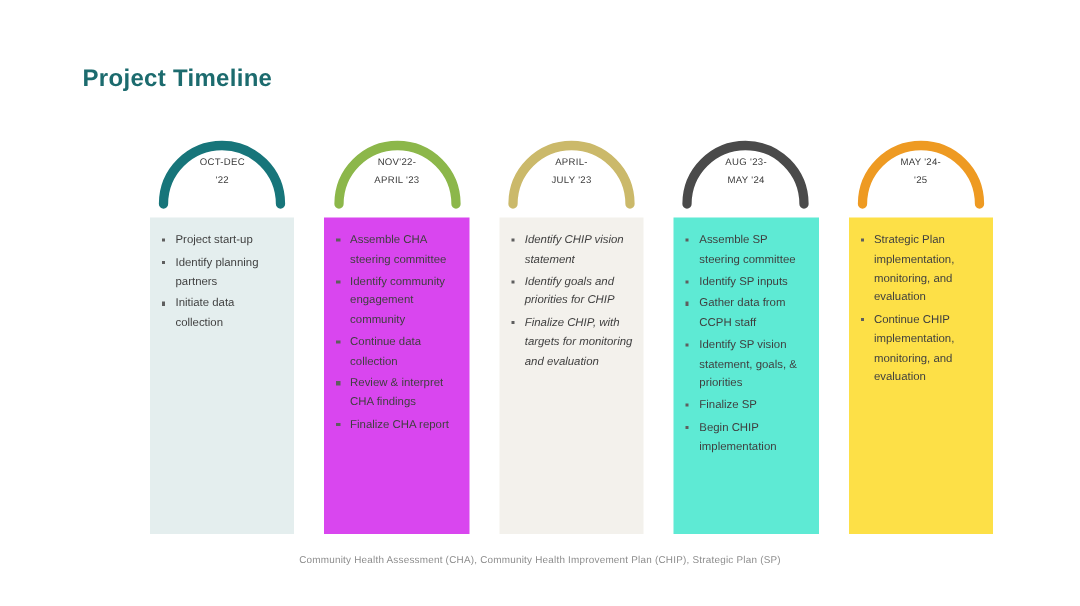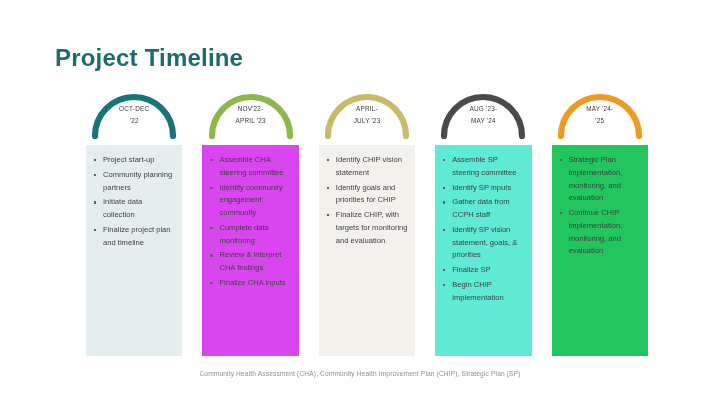--- a/index.html
+++ b/index.html
@@ -16,28 +16,28 @@
   .slide {
     position: relative;
     width: 720px;
     height: 404px;
     background: #ffffff;
   }
   .page-title {
     position: absolute;
     left: 55px;
     top: 44px;
-    font-size: 24px;
+    font-size: 16px;
     font-weight: bold;
     color: #1c6b6e;
     letter-spacing: 0.2px;
   }
   .timeline {
     position: absolute;
-    left: 86px;
+    left: 100px;
     top: 88px;
     width: 562px;
     height: 268px;
     display: flex;
     gap: 20px;
   }
   .phase {
     flex: 1 1 0;
     display: flex;
     flex-direction: column;
@@ -120,57 +120,56 @@
             <path d="M 9 48 A 39 39 0 0 1 87 48" fill="none" stroke="#17757a" stroke-width="6.2" stroke-linecap="round"></path>
           </svg>
           <div class="arc-label">
             <div>OCT-DEC</div>
             <div>'22</div>
           </div>
         </div>
         <div class="panel" style="background: rgb(228, 238, 238);">
           <ul class="bullets">
             <li>Project start-up</li>
-            <li>Community planning partners</li>
+            <li>Identify planning partners</li>
             <li>Initiate data collection</li>
-            <li>Finalize project plan and timeline</li>
           </ul>
         </div>
       </div>
       <div class="phase">
         <div class="arc-wrap">
           <svg class="arc-svg" width="96" height="52" viewBox="0 0 96 52">
             <path d="M 9 48 A 39 39 0 0 1 87 48" fill="none" stroke="#8cb74a" stroke-width="6.2" stroke-linecap="round"></path>
           </svg>
           <div class="arc-label">
             <div>NOV'22-</div>
             <div>APRIL '23</div>
           </div>
         </div>
         <div class="panel" style="background: #d946ef;">
           <ul class="bullets">
             <li>Assemble CHA steering committee</li>
             <li>Identify community engagement community</li>
-            <li>Complete data monitoring</li>
+            <li>Continue data collection</li>
             <li>Review &amp; interpret CHA findings</li>
-            <li>Finalize CHA inputs</li>
+            <li>Finalize CHA report</li>
           </ul>
         </div>
       </div>
       <div class="phase">
         <div class="arc-wrap">
           <svg class="arc-svg" width="96" height="52" viewBox="0 0 96 52">
             <path d="M 9 48 A 39 39 0 0 1 87 48" fill="none" stroke="#cbb96a" stroke-width="6.2" stroke-linecap="round"></path>
           </svg>
           <div class="arc-label">
             <div>APRIL-</div>
             <div>JULY '23</div>
           </div>
         </div>
-        <div class="panel" style="background: rgb(243, 241, 236);">
+        <div class="panel" style="background: rgb(243, 241, 236); font-style: italic;">
           <ul class="bullets">
             <li>Identify CHIP vision statement</li>
             <li>Identify goals and priorities for CHIP</li>
             <li>Finalize CHIP, with targets for monitoring and evaluation</li>
           </ul>
         </div>
       </div>
       <div class="phase">
         <div class="arc-wrap">
           <svg class="arc-svg" width="96" height="52" viewBox="0 0 96 52">
@@ -195,21 +194,21 @@
       <div class="phase">
         <div class="arc-wrap">
           <svg class="arc-svg" width="96" height="52" viewBox="0 0 96 52">
             <path d="M 9 48 A 39 39 0 0 1 87 48" fill="none" stroke="#ee9a22" stroke-width="6.2" stroke-linecap="round"></path>
           </svg>
           <div class="arc-label">
             <div>MAY '24-</div>
             <div>'25</div>
           </div>
         </div>
-        <div class="panel" style="background: #22c55e;">
+        <div class="panel" style="background: #fde047;">
           <ul class="bullets">
             <li>Strategic Plan implementation, monitoring, and evaluation</li>
             <li>Continue CHIP implementation, monitoring, and evaluation</li>
           </ul>
         </div>
       </div>
     </div>
 
   <div class="footnote">Community Health Assessment (CHA), Community Health Improvement Plan (CHIP), Strategic Plan (SP)</div>
 

